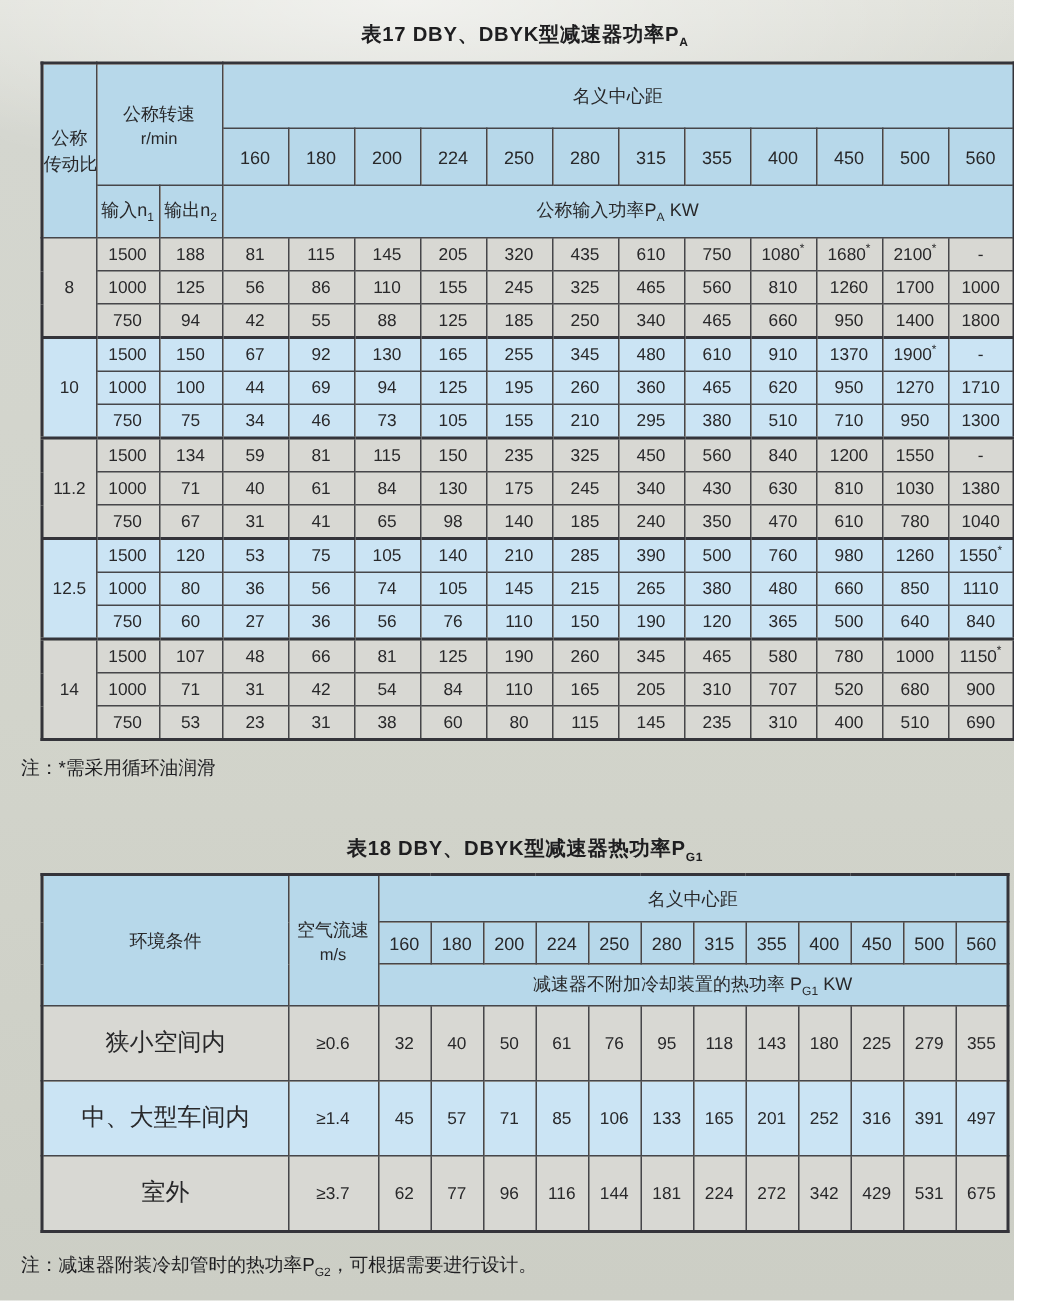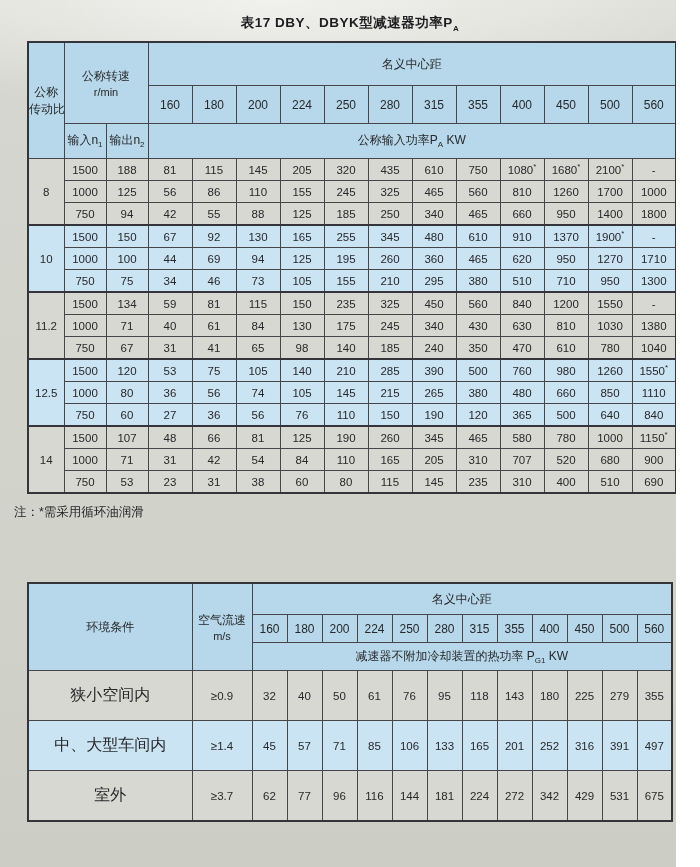--- a/index.html
+++ b/index.html
@@ -371,20 +371,21 @@
           <td>510</td>
           <td>690</td>
         </tr>
       </tbody>
   </table>
 
   <div class="notes">
     <div><span>注：</span><span>*需采用循环油润滑</span></div>
   </div>
 
+  <div class="doc-title t18-title"><span>表18 DBY、DBYK型减速器热功率P</span><sub>G1</sub></div>
 
   <table class="t18">
     <colgroup>
       <col style="width:164px">
         <col style="width:60px">
       <col style="width:35px">
         <col style="width:35px">
         <col style="width:35px">
         <col style="width:35px">
       <col style="width:35px">
@@ -419,21 +420,21 @@
         <th>500</th>
         <th>560</th>
       </tr>
       <tr>
         <th colspan="12"><span>减速器不附加冷却装置的热功率 P</span><sub>G1</sub>&nbsp;<span>KW</span></th>
       </tr>
     </thead>
     <tbody>
         <tr class="row-gray">
           <td>狭小空间内</td>
-          <td>≥0.9</td>
+          <td>≥0.6</td>
           <td>32</td>
           <td>40</td>
           <td>50</td>
           <td>61</td>
           <td>76</td>
           <td>95</td>
           <td>118</td>
           <td>143</td>
           <td>180</td>
           <td>225</td>
@@ -468,14 +469,15 @@
           <td>224</td>
           <td>272</td>
           <td>342</td>
           <td>429</td>
           <td>531</td>
           <td>675</td>
         </tr>
       </tbody>
   </table>
 
+  <div class="bottom-note"><span>注：减速器附装冷却管时的热功率P</span><sub>G2</sub><span>，可根据需要进行设计。</span></div>
 
 </div>
 
 </body></html>

